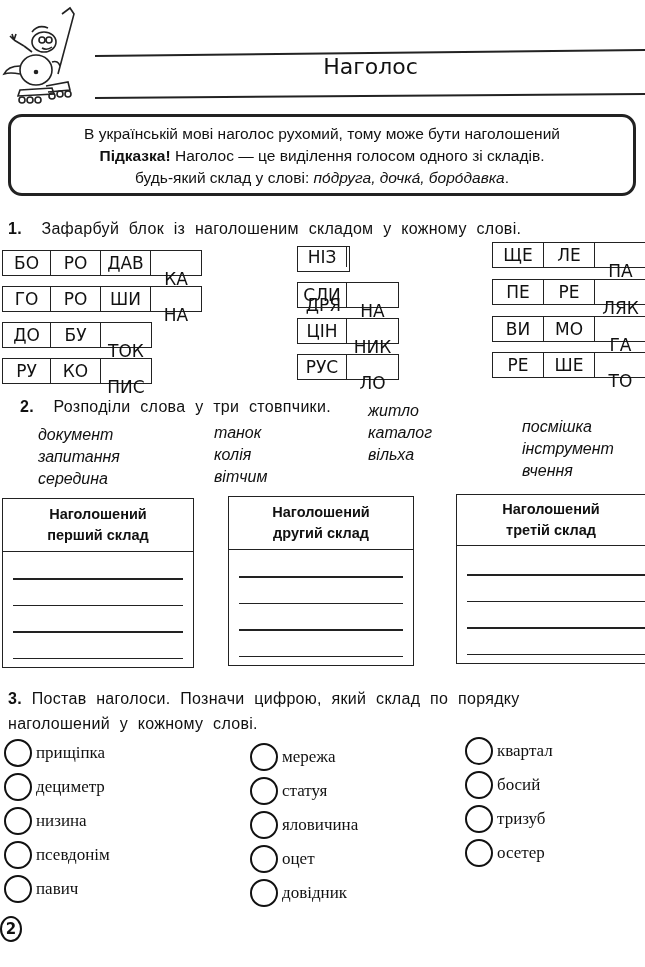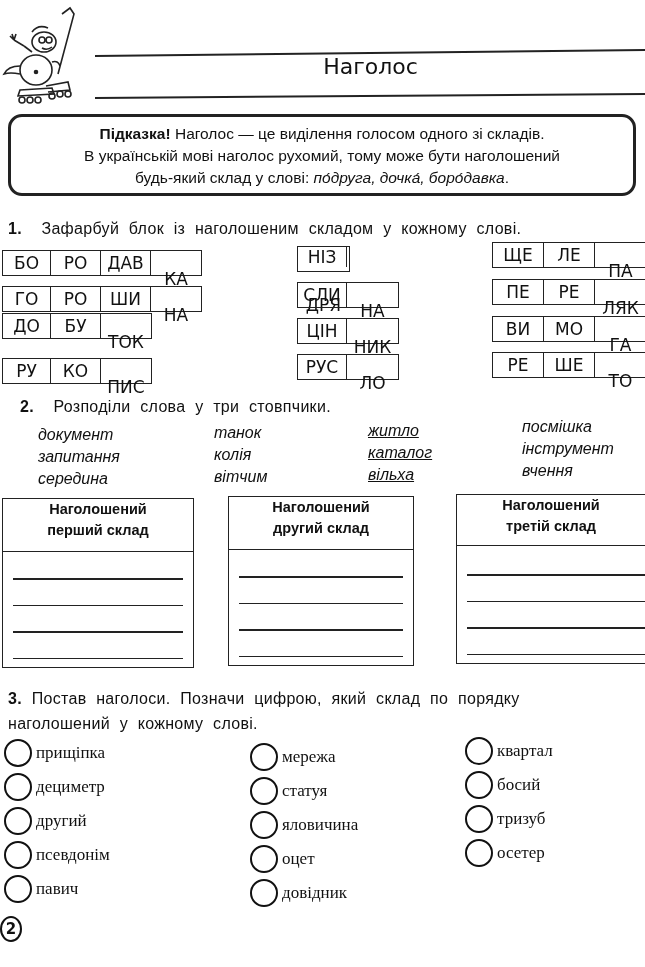--- a/index.html
+++ b/index.html
@@ -11,21 +11,21 @@
   .hint { left:8px; top:114px; width:628px; height:82px; border:3px solid #222; border-radius:14px; box-sizing:border-box; text-align:center; font-size:15.5px; line-height:22px; padding-top:6px; font-family:"Liberation Sans", sans-serif; }
   .hint b { font-weight:bold; }
   .hint i { font-style:italic; }
   .task { font-size:16px; font-family:"Liberation Sans", sans-serif; letter-spacing:0.3px; word-spacing:5px;margin-left:8px; }
   .task b { font-weight:bold; }
   .syl-row { display:flex; border:1.5px solid #222; height:26px; box-sizing:border-box;text-align:center; }
   .syl { border-right:1.5px solid #222; display:flex; align-items:center; justify-content:center; font-size:17px; font-family:"DejaVu Sans", sans-serif; box-sizing:border-box; }
   .syl:last-child { border-right:none;margin-top:28px; }
   .words-col { font-style:italic; font-size:16px; line-height:22px; font-family:"Liberation Sans", sans-serif; }
   .tbl { border:1.5px solid #222; box-sizing:border-box; }
-  .tbl-head { border-bottom:1.5px solid #222; height:52px; display:flex; align-items:flex-start; justify-content:center; text-align:center; font-weight:bold; font-size:14.5px; line-height:21px; font-family:"Liberation Sans", sans-serif; }
+  .tbl-head { border-bottom:1.5px solid #222; height:52px; display:flex; align-items:center; justify-content:center; text-align:center; font-weight:bold; font-size:14.5px; line-height:21px; font-family:"Liberation Sans", sans-serif; }
   .tbl-line { height:1.5px; background:#222; margin:0 10px; }
   .q3-item { display:flex; align-items:center; height:34px; }
   .circle { width:28px; height:28px; border:2px solid #111; border-radius:50%; box-sizing:border-box; margin-right:4px; flex-shrink:0; }
   .q3-word { font-size:17px; font-family:Liberation Serif, serif; }
   .page-num { left:0px; top:916px; width:22px; height:26px; border:2.5px solid #111; border-radius:50%; box-sizing:border-box; font-weight:bold; font-size:15px; display:flex; align-items:center; justify-content:center; font-family:"DejaVu Sans", sans-serif; }
 </style>
 </head>
 <body>
 
 <svg class="abs mascot" viewBox="0 0 86 102" fill="none" stroke="#222" stroke-width="1.6">
@@ -56,42 +56,42 @@
   <circle cx="50" cy="92" r="3"></circle>
     <circle cx="58" cy="90" r="3"></circle>
     <circle cx="66" cy="90" r="3"></circle>
 </svg>
 
 <div class="abs title-line" style="left:95px; top:52px; width:550px; transform:rotate(-0.6deg);"></div>
 <div class="abs title">Наголос</div>
 <div class="abs title-line" style="left:95px; top:95px; width:550px; transform:rotate(-0.4deg);"></div>
 
 <div class="abs hint">
+  <div>В українській мові наголос рухомий, тому може бути наголошений</div>
   <div><b>Підказка!</b><span> Наголос — це виділення голосом одного зі складів.</span></div>
-  <div>В українській мові наголос рухомий, тому може бути наголошений</div>
   <div><span>будь-який склад у слові: </span><i>по́друга, дочка́, боро́давка</i><span>.</span></div>
 </div>
 
 <div class="abs task" style="left:0px; top:220px; width:645px;">
   <b>1.</b>&nbsp;&nbsp;<span>Зафарбуй блок із наголошеним складом у кожному слові.</span>
 </div>
 
 <div class="abs syl-row" style="left:2px; top:250px;">
   <div class="syl" style="width:48px;">БО</div>
   <div class="syl" style="width:50px;">РО</div>
   <div class="syl" style="width:50px;">ДАВ</div>
   <div class="syl" style="width:50px;">КА</div>
 </div>
 <div class="abs syl-row" style="left:2px; top:286px;">
   <div class="syl" style="width:48px;">ГО</div>
   <div class="syl" style="width:50px;">РО</div>
   <div class="syl" style="width:50px;">ШИ</div>
   <div class="syl" style="width:50px;">НА</div>
 </div>
-<div class="abs syl-row" style="left:2px; top:313px;">
+<div class="abs syl-row" style="left:2px; top:322px;">
   <div class="syl" style="width:48px;">ДО</div>
   <div class="syl" style="width:50px;">БУ</div>
   <div class="syl" style="width:50px;">ТОК</div>
 </div>
 <div class="abs syl-row" style="left:2px; top:358px;">
   <div class="syl" style="width:48px;">РУ</div>
   <div class="syl" style="width:50px;">КО</div>
   <div class="syl" style="width:50px;">ПИС</div>
 </div>
 
@@ -140,21 +140,21 @@
 <div class="abs words-col" style="left:38px; top:424px;">
   <div>документ</div>
   <div>запитання</div>
   <div>середина</div>
 </div>
 <div class="abs words-col" style="left:214px; top:422px;">
   <div>танок</div>
   <div>колія</div>
   <div>вітчим</div>
 </div>
-<div class="abs words-col" style="left:368px; top:420px;text-decoration:underline;">
+<div class="abs words-col" style="left:368px; top:400px;">
   <div>житло</div>
   <div>каталог</div>
   <div>вільха</div>
 </div>
 <div class="abs words-col" style="left:522px; top:416px;">
   <div>посмішка</div>
   <div>інструмент</div>
   <div>вчення</div>
 </div>
 
@@ -206,21 +206,21 @@
   <div class="q3-item">
       <div class="circle"></div>
       <span class="q3-word">прищіпка</span>
     </div>
   <div class="q3-item">
       <div class="circle"></div>
       <span class="q3-word">дециметр</span>
     </div>
   <div class="q3-item">
       <div class="circle"></div>
-      <span class="q3-word">другий</span>
+      <span class="q3-word">низина</span>
     </div>
   <div class="q3-item">
       <div class="circle"></div>
       <span class="q3-word">псевдонім</span>
     </div>
   <div class="q3-item">
       <div class="circle"></div>
       <span class="q3-word">павич</span>
     </div>
 </div>

